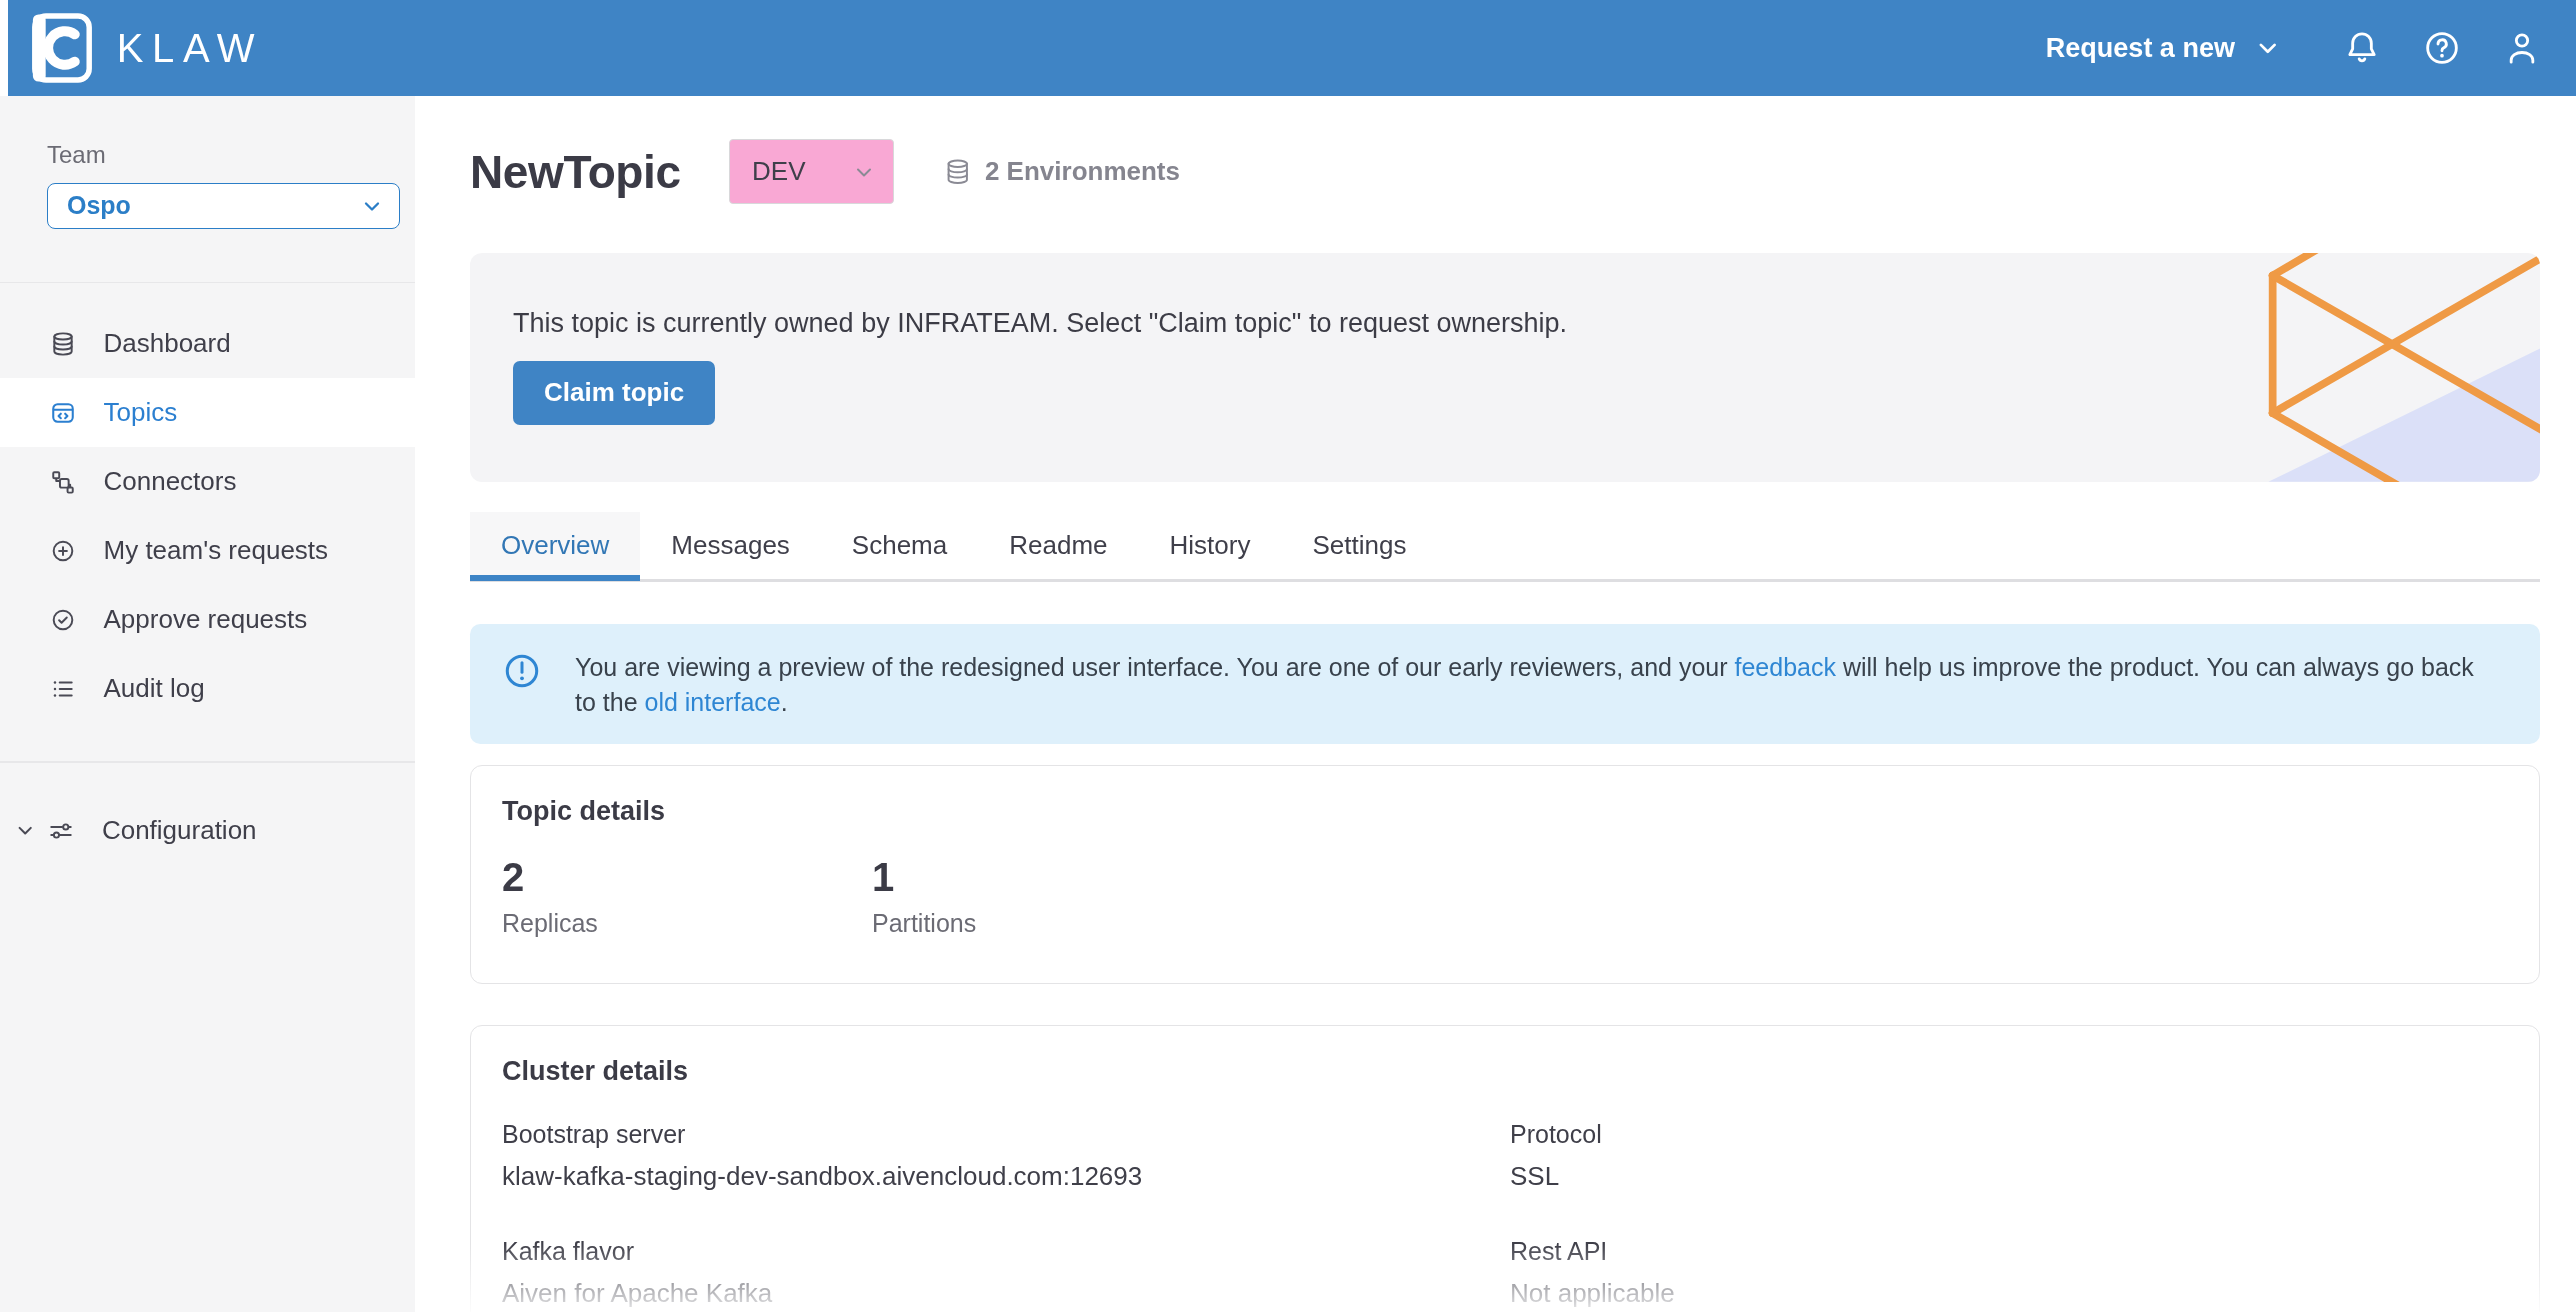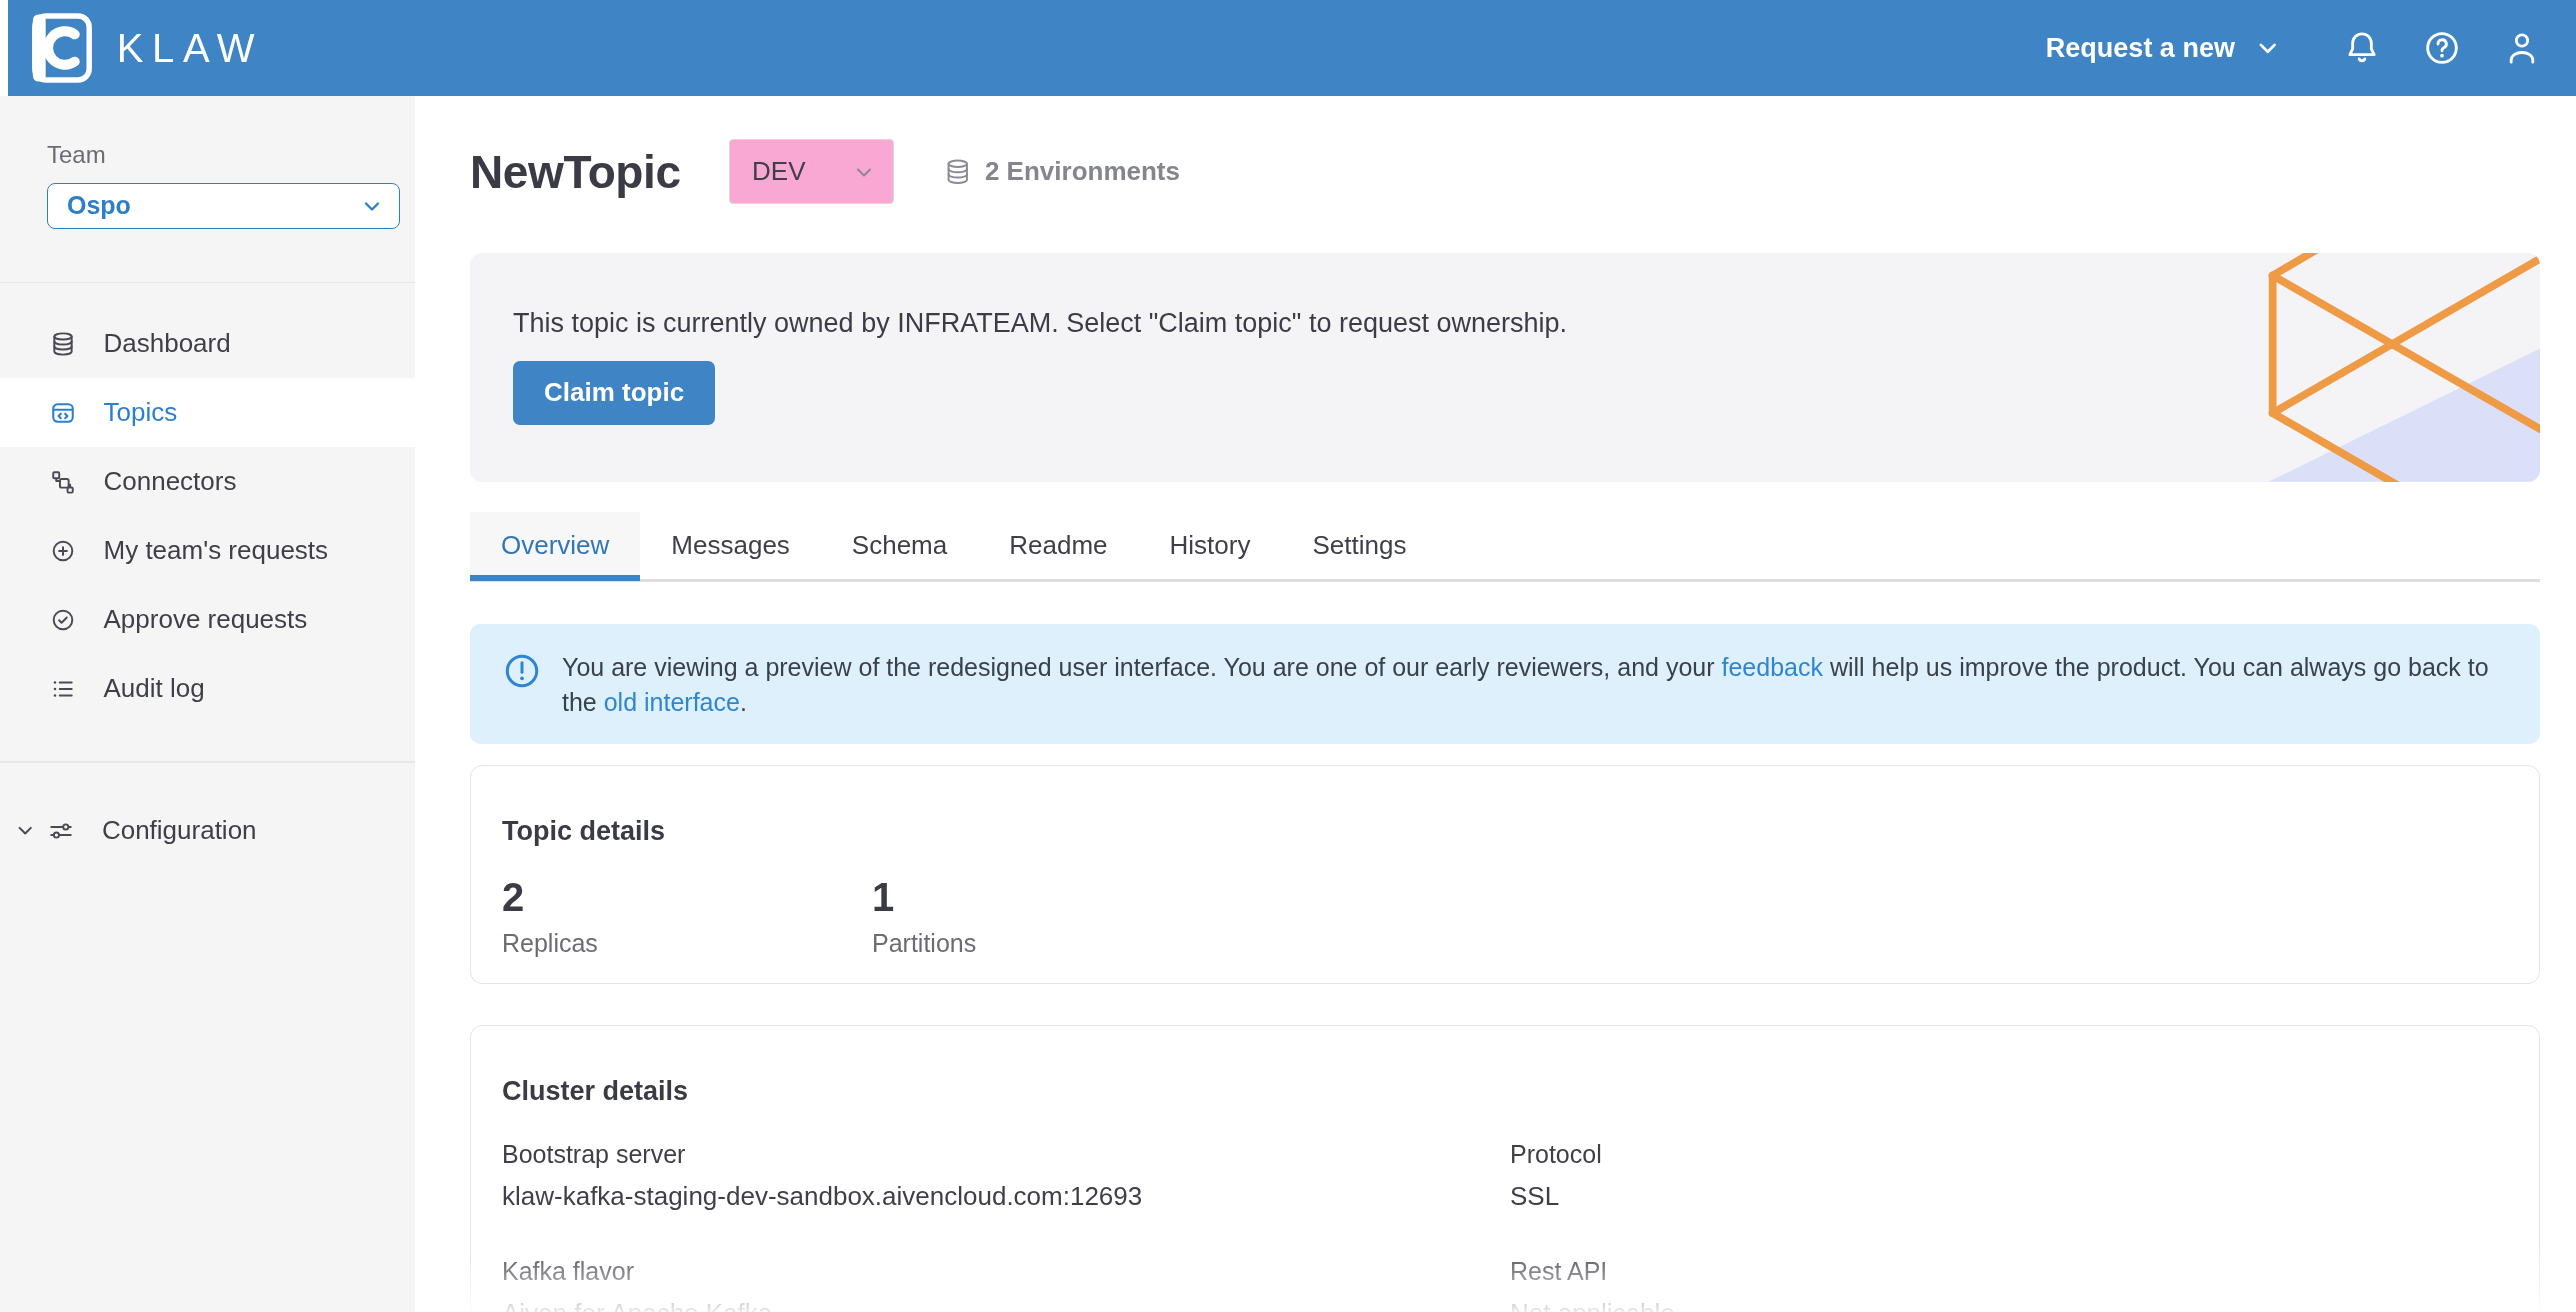--- a/index.html
+++ b/index.html
@@ -115,32 +115,32 @@
     padding: 0 31px; font-size: 26px; color: #3f3f4a; cursor: pointer;
   }
   .tab.active { background: #f7f7f8; color: #3277b5; }
   .tab.active::after {
     content: ""; position: absolute; left: 0; right: 0; bottom: -3.4px; height: 6.9px;
     background: #3d84c6; z-index: 2;
   }
 
   .notice {
     top: 528px; min-height: 115px; background: #def0fb; border-radius: 10.3px;
-    display: flex; align-items: flex-start; gap: 21px; padding: 26px 40px 24px 33px;
+    display: flex; align-items: flex-start; gap: 34px; padding: 26px 40px 24px 33px;
   }
   .notice-icon { flex: 0 0 38px; margin-top: 1.7px; color: #2e86d3; }
   .notice-text { font-size: 25px; line-height: 35px; color: #39424c; }
   .notice-text a { color: #2e86d3; text-decoration: none; cursor: pointer; }
 
   .card {
     position: absolute; background: #ffffff;
     border: 1.7px solid #e4e4e6; border-radius: 12px;
     padding: 0 31px;
   }
-  .card-heading { margin-top: 50px; font-size: 27px; font-weight: 700; color: #3b3b46; }
+  .card-heading { margin-top: 30px; font-size: 27px; font-weight: 700; color: #3b3b46; }
   .topic-card { top: 669px; height: 219px; }
   .stats-row { display: flex; margin-top: 29px; }
   .stat { width: 370px; }
   .stat-value { font-size: 40px; font-weight: 700; color: #3b3b46; line-height: 43px; }
   .stat-label { margin-top: 10.3px; font-size: 25px; color: #6b6b74; }
 
   .cluster-card { top: 929px; height: 413px; }
   .cluster-grid {
     margin-top: 33px;
     display: grid; grid-template-columns: 1008px 1fr; row-gap: 45px;

